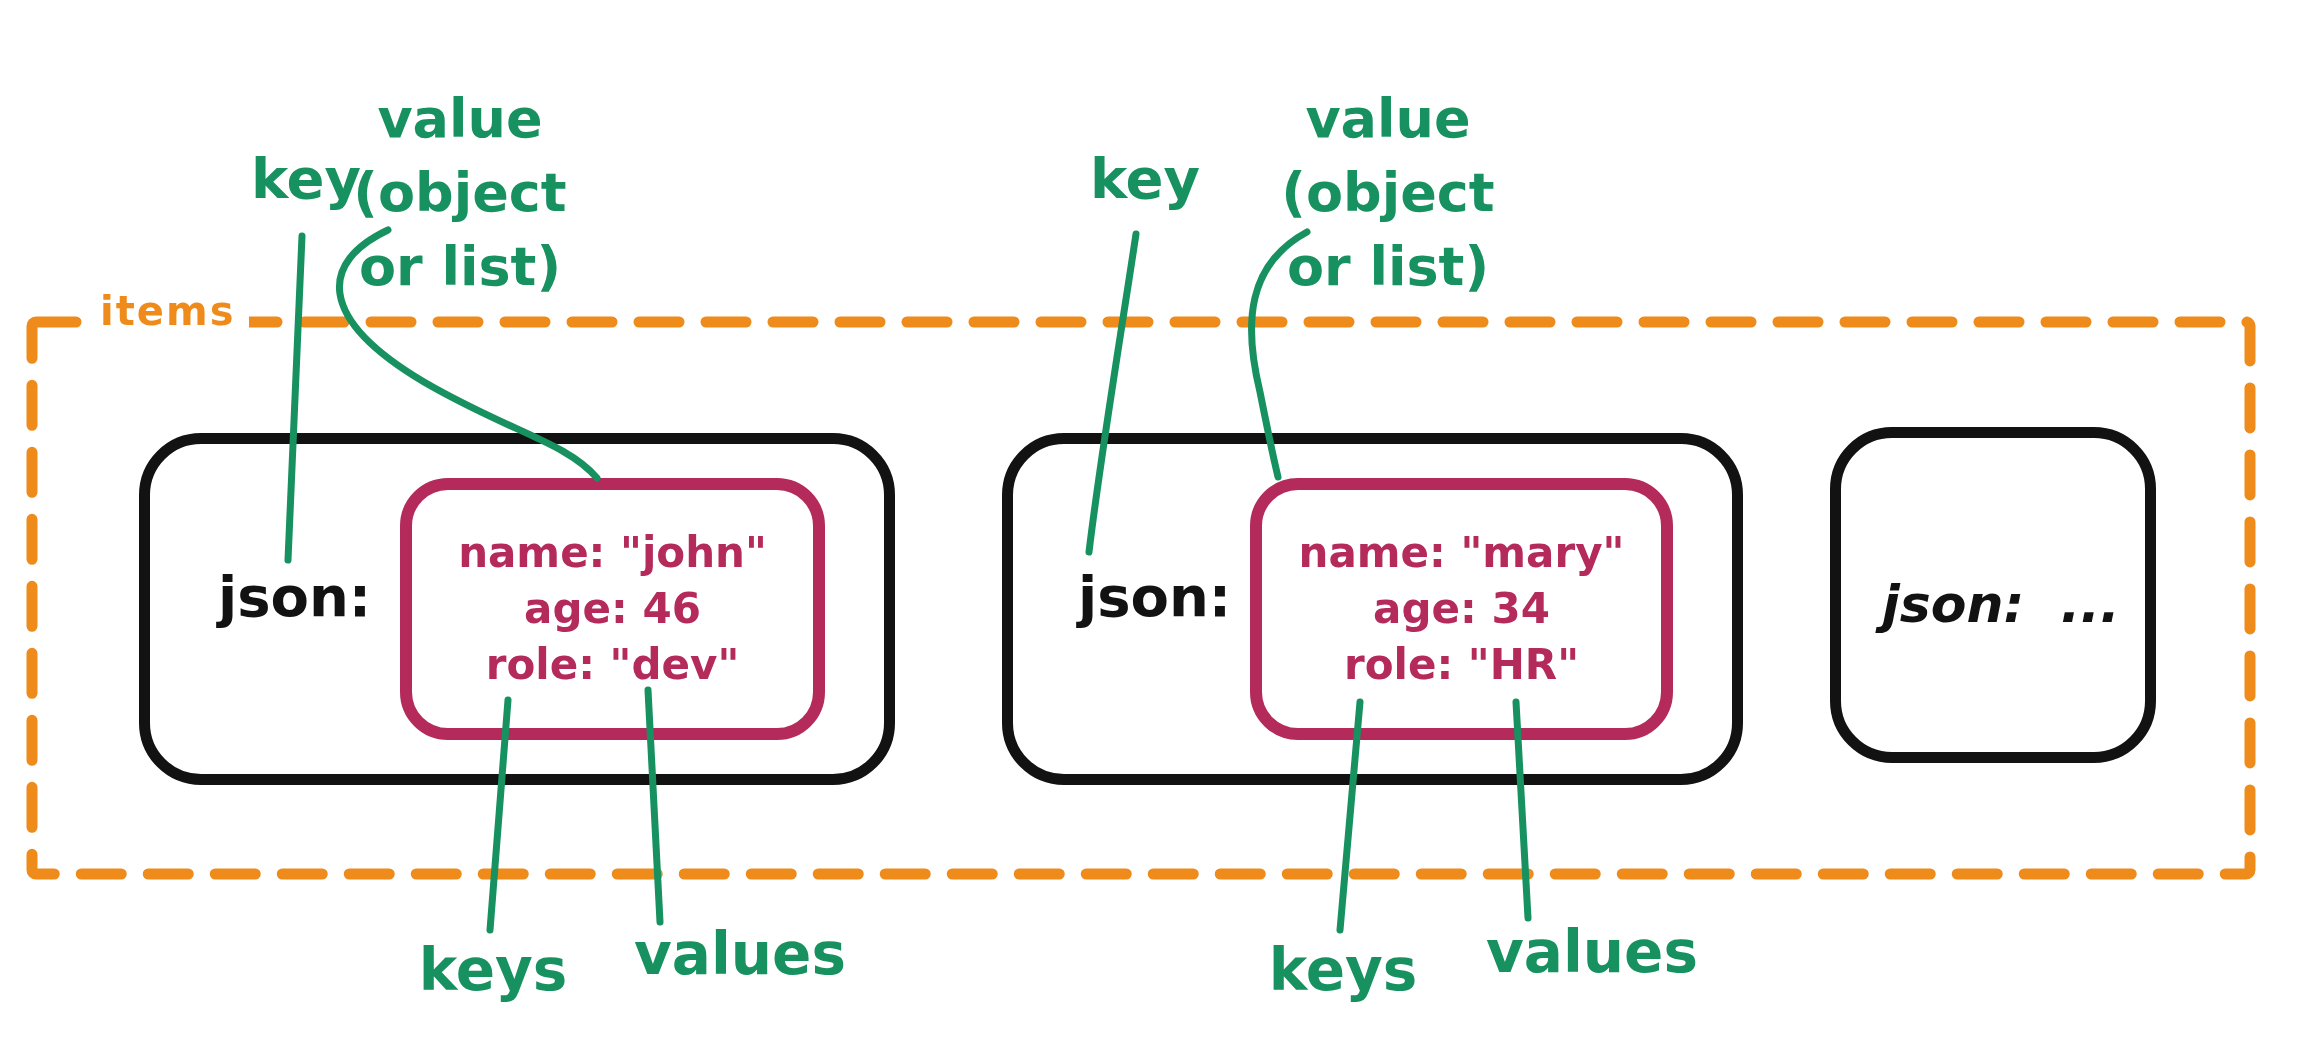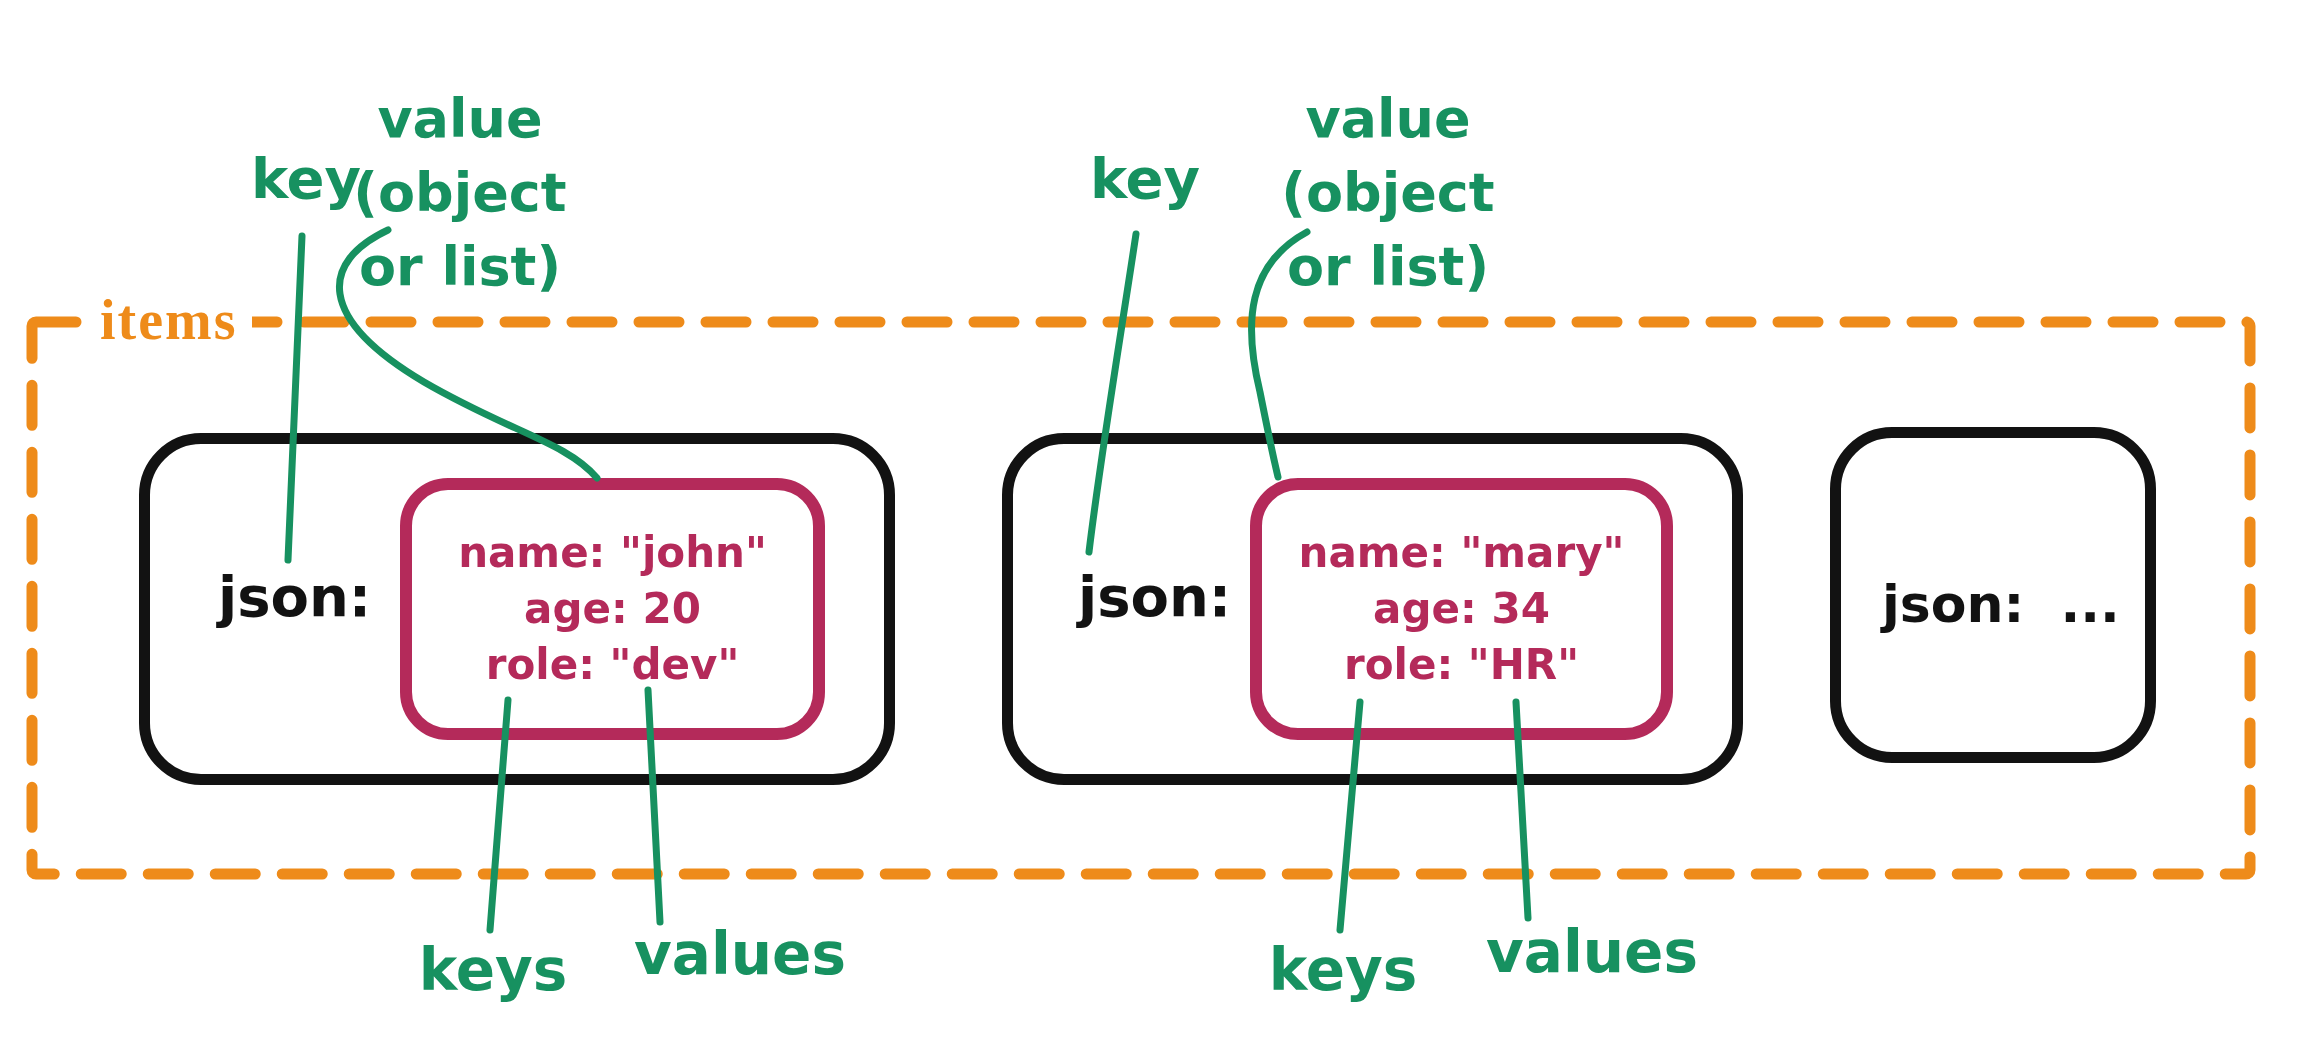--- a/index.html
+++ b/index.html
@@ -30,24 +30,23 @@
     stroke:var(--green);
     stroke-width:7;
     stroke-linecap:round;
   }
   .items-label{
     position:absolute;
     left:86px;top:288px;
     padding:0 14px;
     background:#ffffff;
     color:var(--orange);
-    font-size:56px;
+    font-size:40px;
     font-weight:bold;
     letter-spacing:2px;
-    font-family:Liberation Serif, serif;
   }
   .card{
     position:absolute;
     border:11px solid var(--ink);
     border-radius:62px;
     box-sizing:border-box;
     background:transparent;
   }
   .card1{left:139px;top:433px;width:756px;height:352px;}
   .card2{left:1002px;top:433px;width:741px;height:352px;}
@@ -73,21 +72,21 @@
   }
   .json-label{
     position:absolute;
     color:var(--ink);
     font-size:56px;
     font-weight:bold;
     white-space:pre;
   }
   .json1{left:218px;top:564px;}
   .json2{left:1078px;top:564px;}
-  .json3{left:1882px;top:574px;font-size:52px;}
+  .json3{left:1882px;top:574px;font-size:52px;font-style:italic;}
   .green-label{
     position:absolute;
     color:var(--green);
     font-weight:bold;
     text-align:center;
   }
   .key1{left:236px;top:146px;width:140px;font-size:56px;}
   .key2{left:1075px;top:146px;width:140px;font-size:56px;}
   .value1{left:310px;top:82px;width:300px;font-size:54px;line-height:74px;}
   .value2{left:1238px;top:82px;width:300px;font-size:54px;line-height:74px;}
@@ -104,21 +103,21 @@
   <svg class="layer" width="2324" height="1058" viewBox="0 0 2324 1058">
     <rect class="orange-rect" x="32" y="322" width="2218" height="552" rx="4"></rect>
   </svg>
 
   <div class="card card1"></div>
   <div class="card card2"></div>
   <div class="card card3"></div>
 
   <div class="obj-box obj1">
     <div class="field">name: "john"</div>
-    <div class="field">age: 20</div>
+    <div class="field">age: 46</div>
     <div class="field">role: "dev"</div>
   </div>
   <div class="obj-box obj2">
     <div class="field">name: "mary"</div>
     <div class="field">age: 34</div>
     <div class="field">role: "HR"</div>
   </div>
 
   <div class="json-label json1">json:</div>
   <div class="json-label json2">json:</div>

